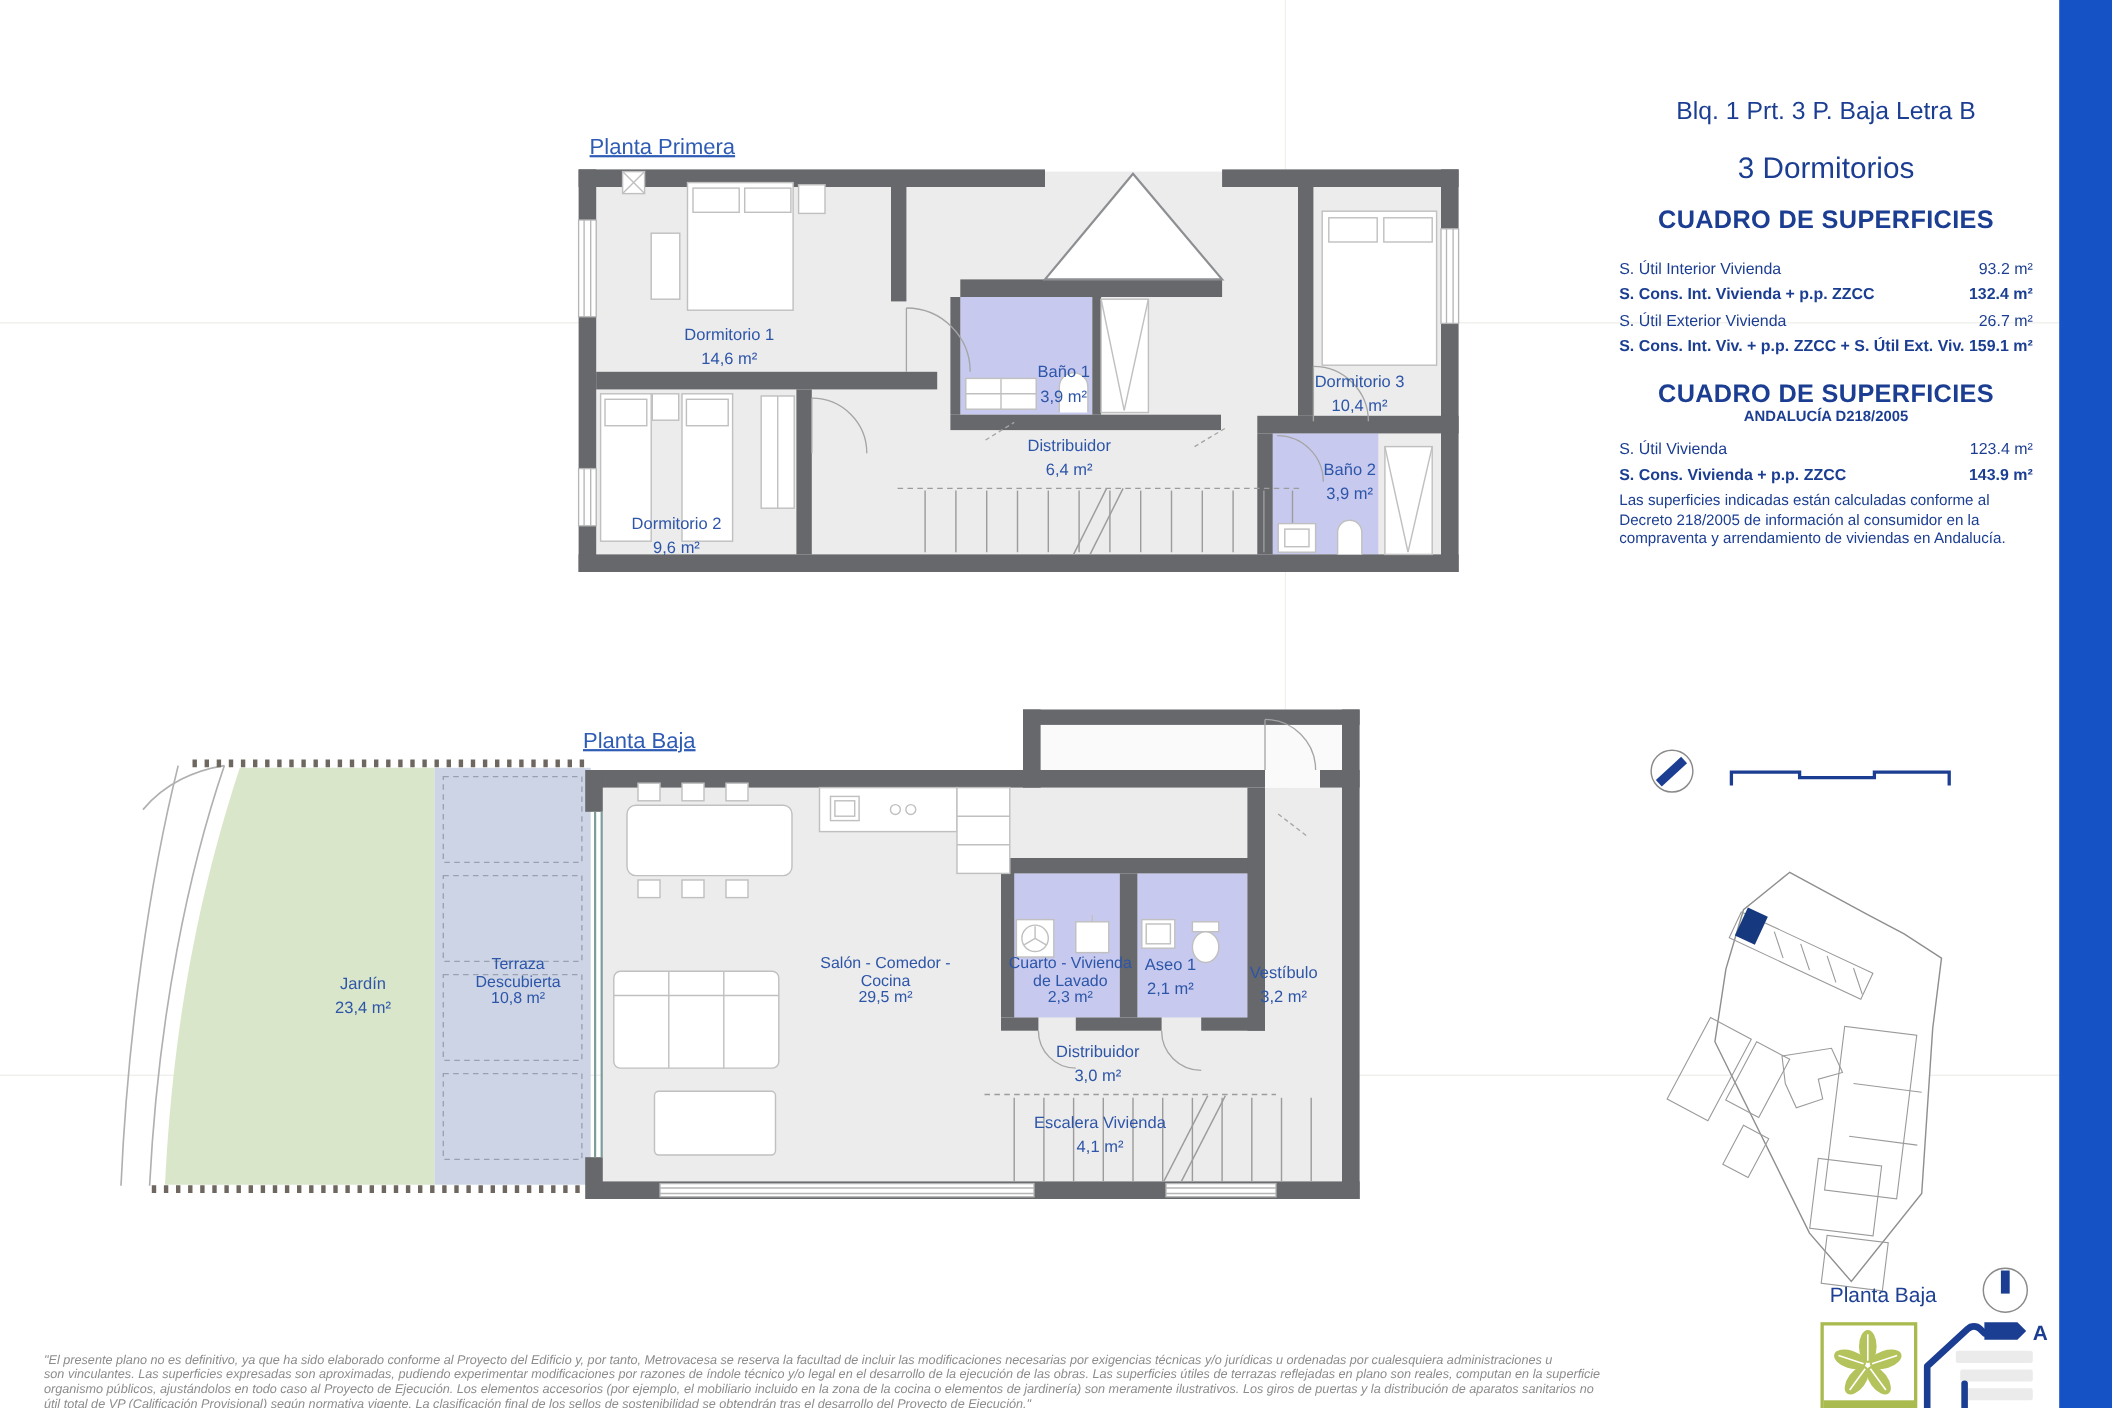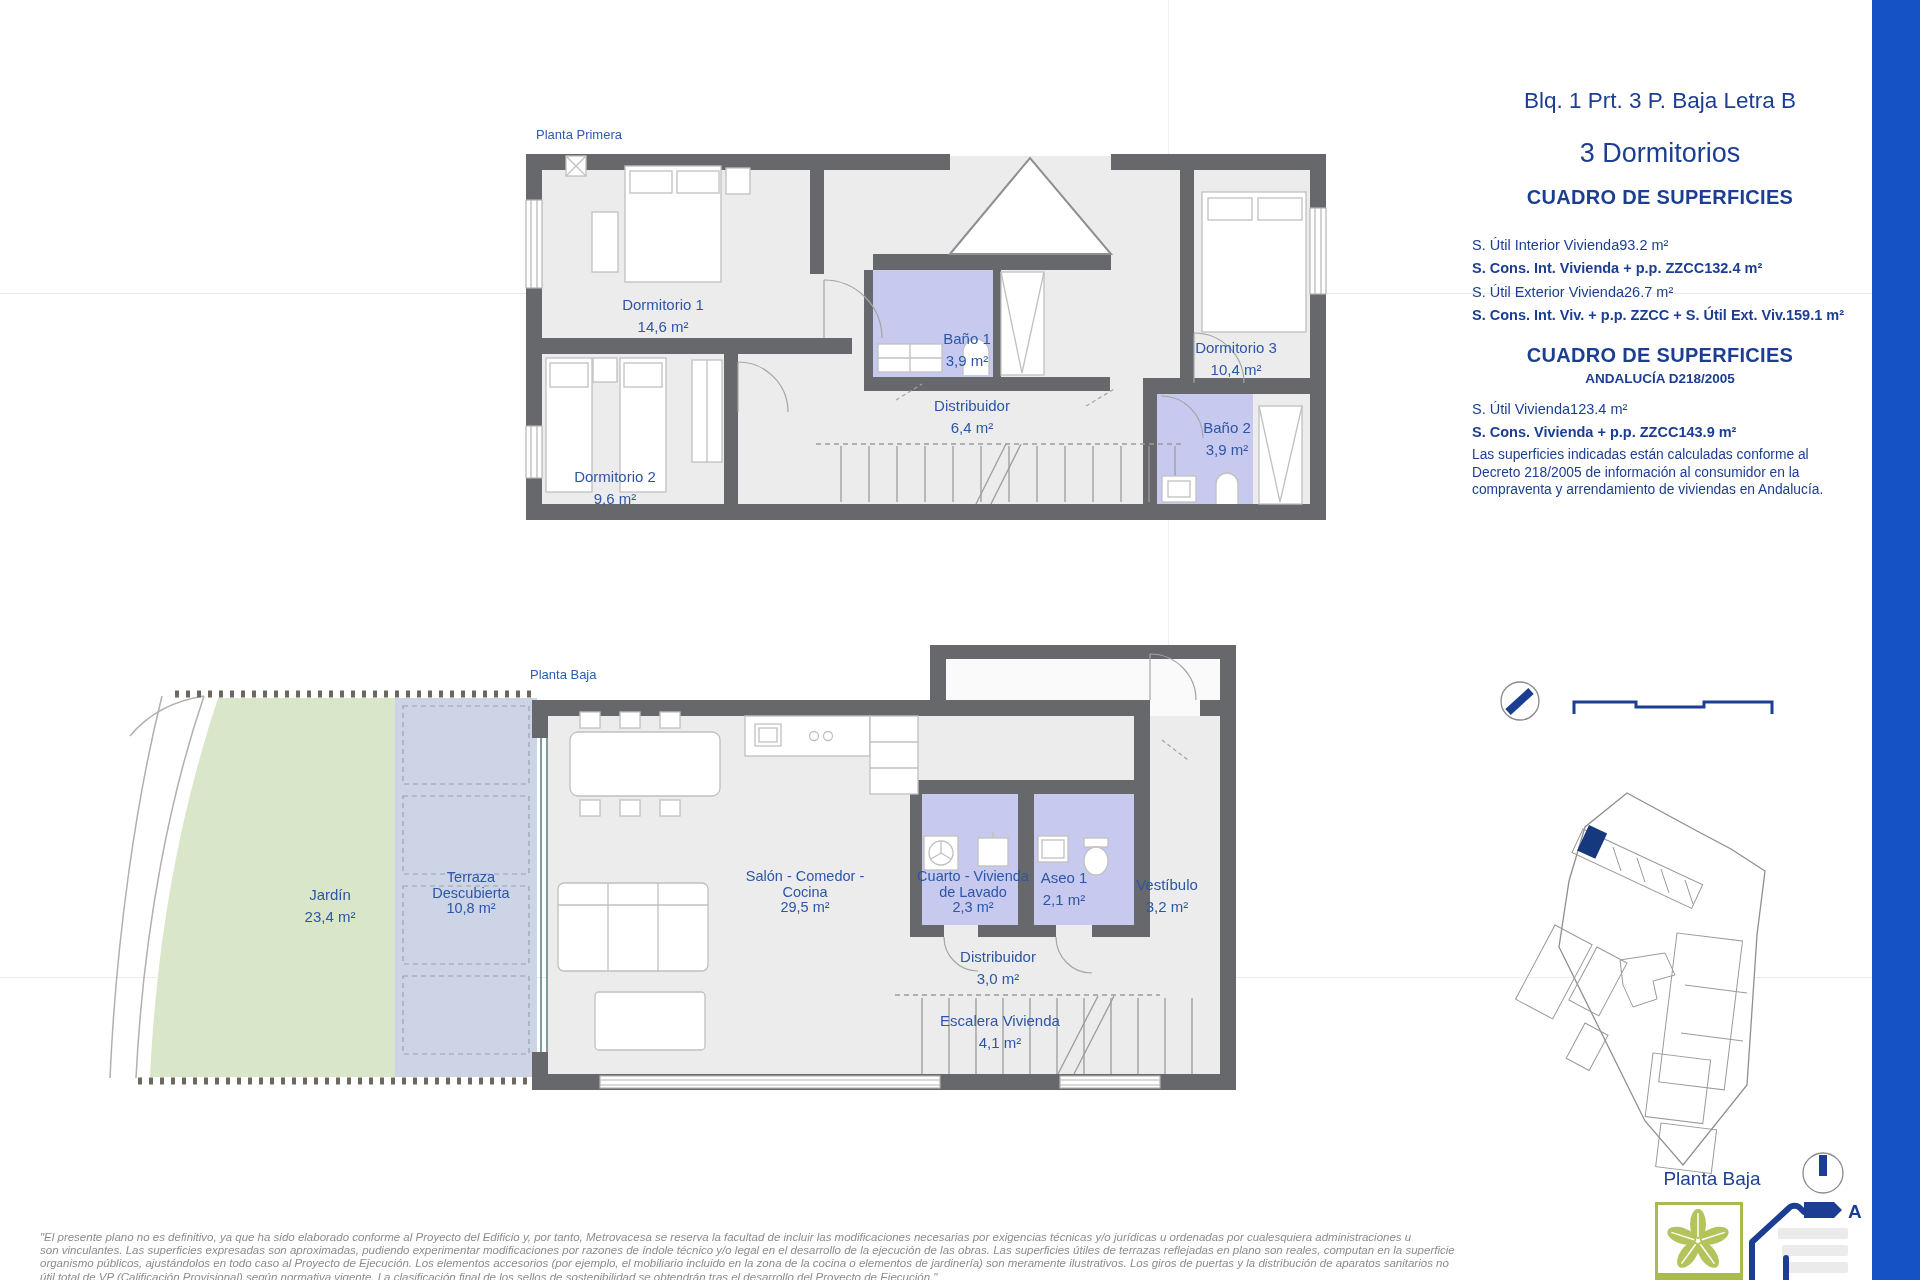--- a/index.html
+++ b/index.html
@@ -4,33 +4,33 @@
 <style>
   html,body{margin:0;padding:0;background:#ffffff;}
   .page{position:relative;width:1920px;height:1280px;background:#ffffff;overflow:hidden;
         font-family:"Liberation Sans","DejaVu Sans",sans-serif;}
   
   .faint-h{position:absolute;height:1px;background:#ebebe7;}
   .faint-v{position:absolute;width:1px;background:#efefec;}
   
   .blue-band{position:absolute;top:0;right:0;width:48px;height:1280px;background:#1452c6;}
   
-  .plan-title{position:absolute;color:#2e5bb4;font-size:13px;line-height:17px;white-space:nowrap;}
+  .plan-title{position:absolute;color:#2e5bb4;font-size:20px;line-height:17px;white-space:nowrap;text-decoration:underline;}
   
   .rlabel{position:absolute;transform:translateX(-50%);text-align:center;color:#2d55a8;
           font-size:15px;line-height:22px;white-space:nowrap;}
   .rlabel.tight{font-size:14.5px;line-height:15.5px;}
   
   .infocol{position:absolute;left:1468px;top:0;width:384px;color:#1c3e92;}
   .unit-title{position:absolute;left:0;top:88px;width:100%;text-align:center;font-size:22.5px;}
   .unit-sub{position:absolute;left:0;top:138px;width:100%;text-align:center;font-size:27px;}
-  .cuadro-title{position:absolute;left:0;width:100%;text-align:center;font-weight:bold;font-size:20px;letter-spacing:.3px;}
+  .cuadro-title{position:absolute;left:0;width:100%;text-align:center;font-weight:bold;font-size:23px;letter-spacing:.3px;}
   .cuadro-sub{position:absolute;left:0;width:100%;text-align:center;font-weight:bold;font-size:13.5px;}
   .srows{position:absolute;left:4px;width:376px;}
-  .srow{display:flex;justify-content:flex-start;font-size:14.5px;line-height:23.4px;}
+  .srow{display:flex;justify-content:space-between;font-size:14.5px;line-height:23.4px;}
   .srow.bold{font-weight:bold;}
   .note{position:absolute;left:4px;width:376px;font-size:13.8px;line-height:17.5px;}
   
   .disclaimer{position:absolute;left:40px;top:1231px;width:1405px;color:#8c8c8c;
               font-style:italic;font-size:11.5px;line-height:13.2px;white-space:nowrap;}
   
   .keyplan-label{position:absolute;transform:translateX(-50%);color:#1d4094;font-size:19px;white-space:nowrap;}
   
   .verde{position:absolute;left:1655px;top:1202px;width:82px;height:92px;border:3px solid #a9ba4e;background:#fff;}
   .verde-band{position:absolute;left:0;top:68px;width:82px;height:24px;background:#a9ba4e;

